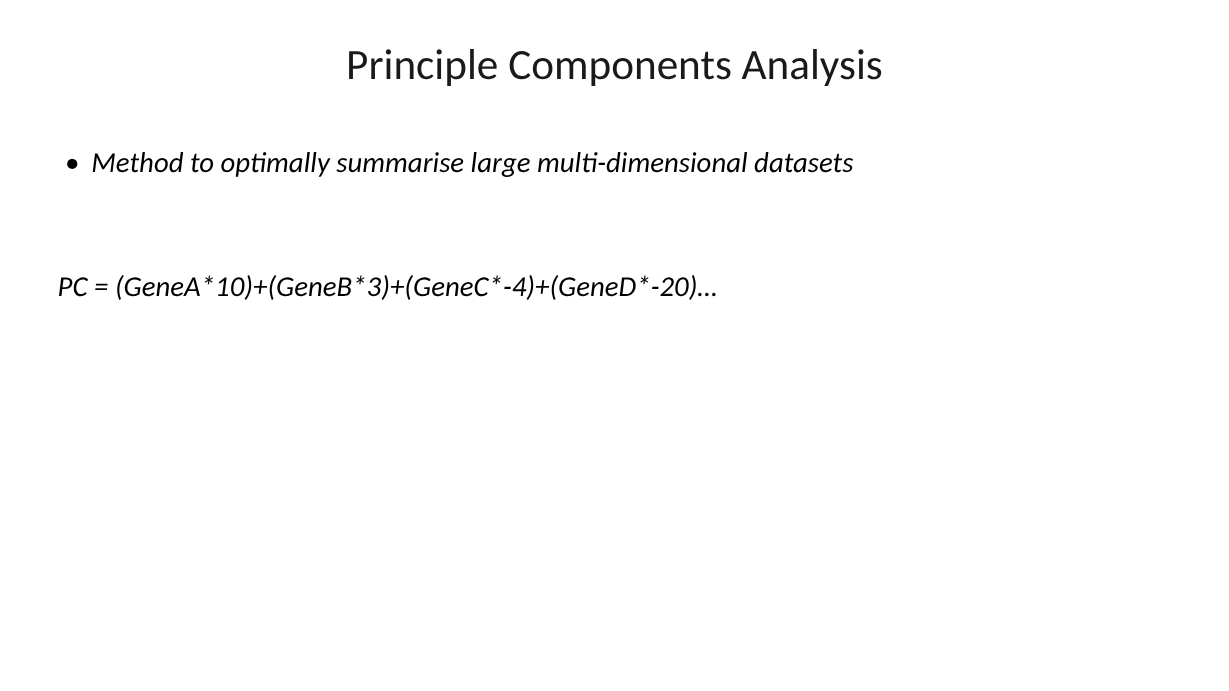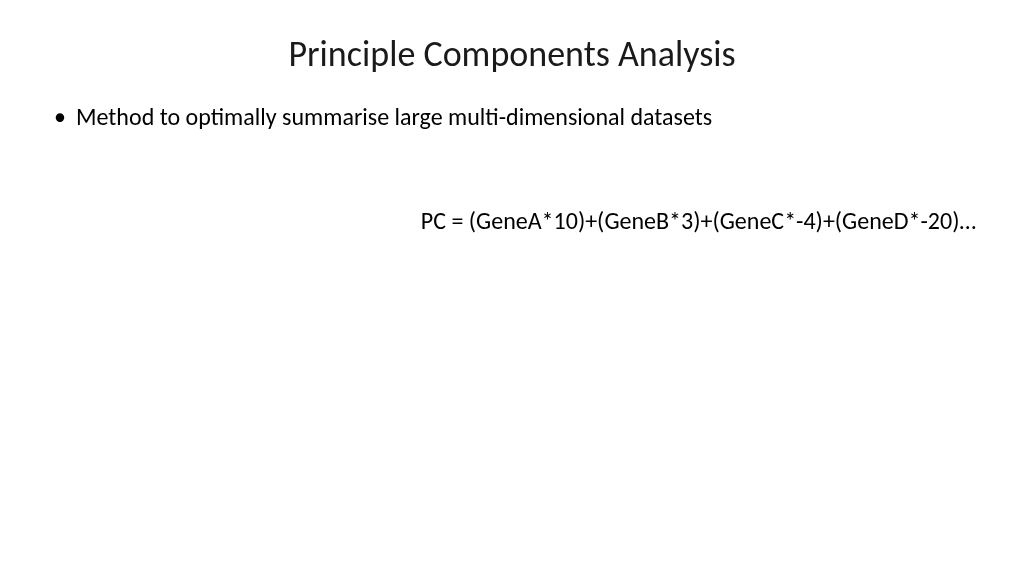--- a/index.html
+++ b/index.html
@@ -12,26 +12,27 @@
       height: 576px;
       background: white;
       font-family: Calibri, 'Segoe UI', Arial, sans-serif;
       color: #000;
       padding: 32px 48px;
     }
     .title {
       font-size: 36px;
       font-weight: 400;
       text-align: center;
-      margin-bottom: 25px;
+      margin-bottom: 44px;
       color: #1a1a1a;
     }
     .content {
       font-size: 24px;
       line-height: 1.35;
+      font-style: italic;
     }
     ul {
       list-style: none;
       padding-left: 0;
     }
     li {
       position: relative;
       padding-left: 28px;
       margin-bottom: 8px;
     }
@@ -39,21 +40,21 @@
       content: "•";
       position: absolute;
       left: 6px;
       top: 0;
       font-size: 24px;
     }
     .spacer {
       height: 32px;
     }
     .formula {
-      text-align: right;
+      text-align: left;
       font-size: 24px;
       margin-top: 32px;
     }
   </style>
 </head>
 <body>
 
 <h1 class="title">Principle Components Analysis</h1>
 
 <div class="content">

